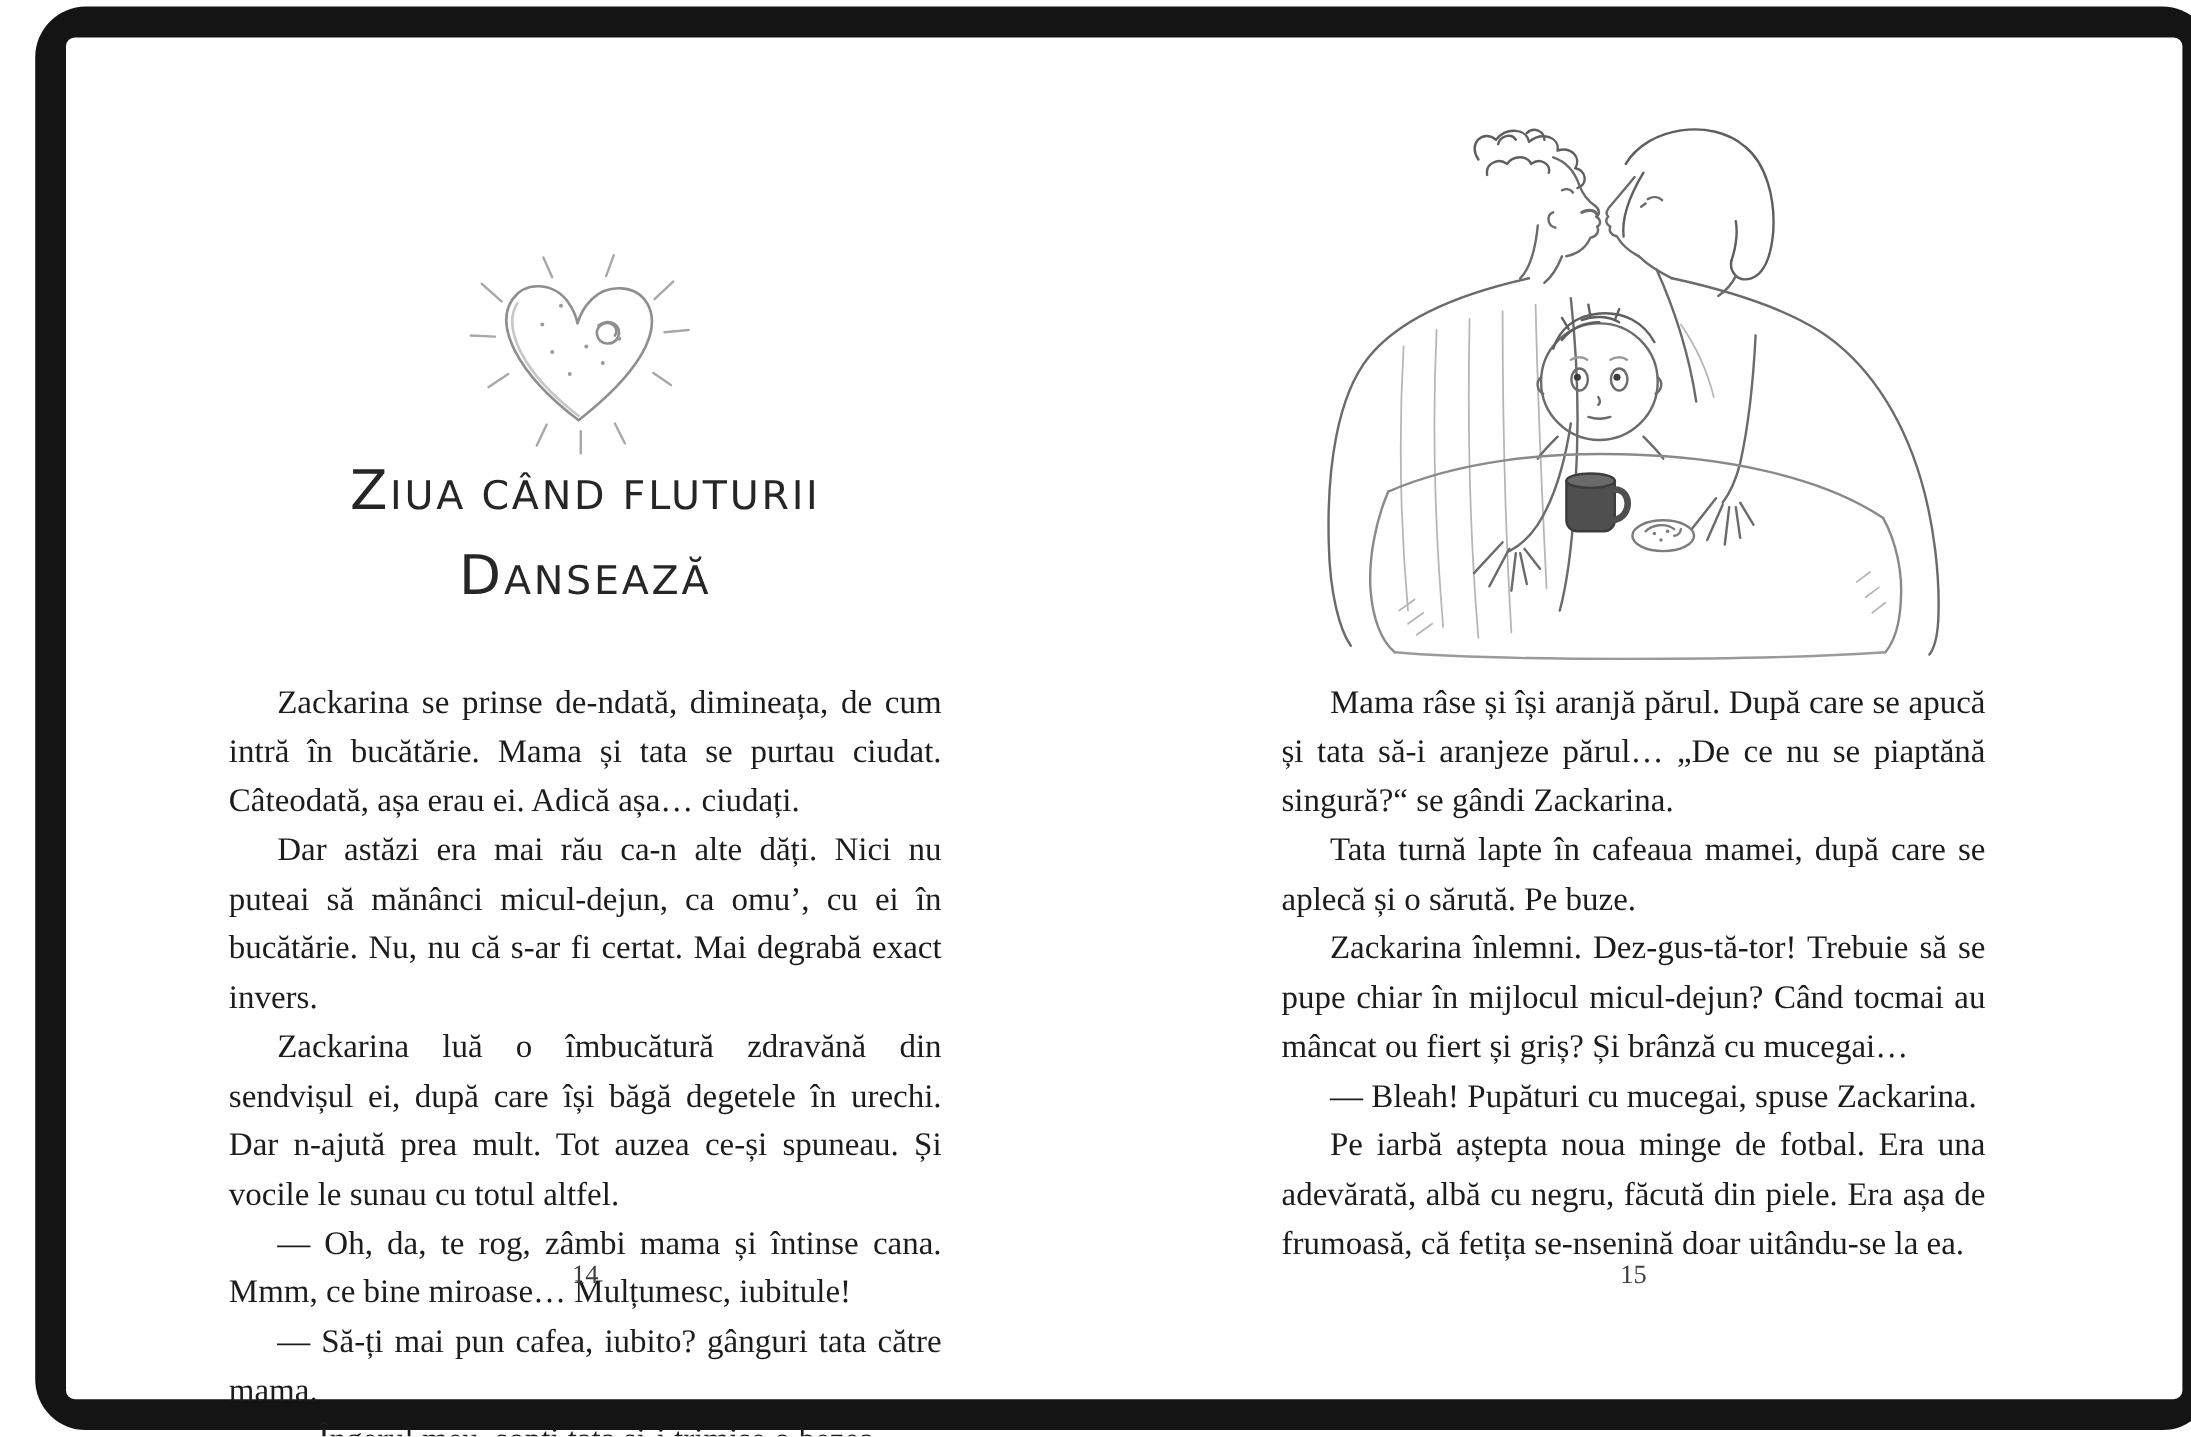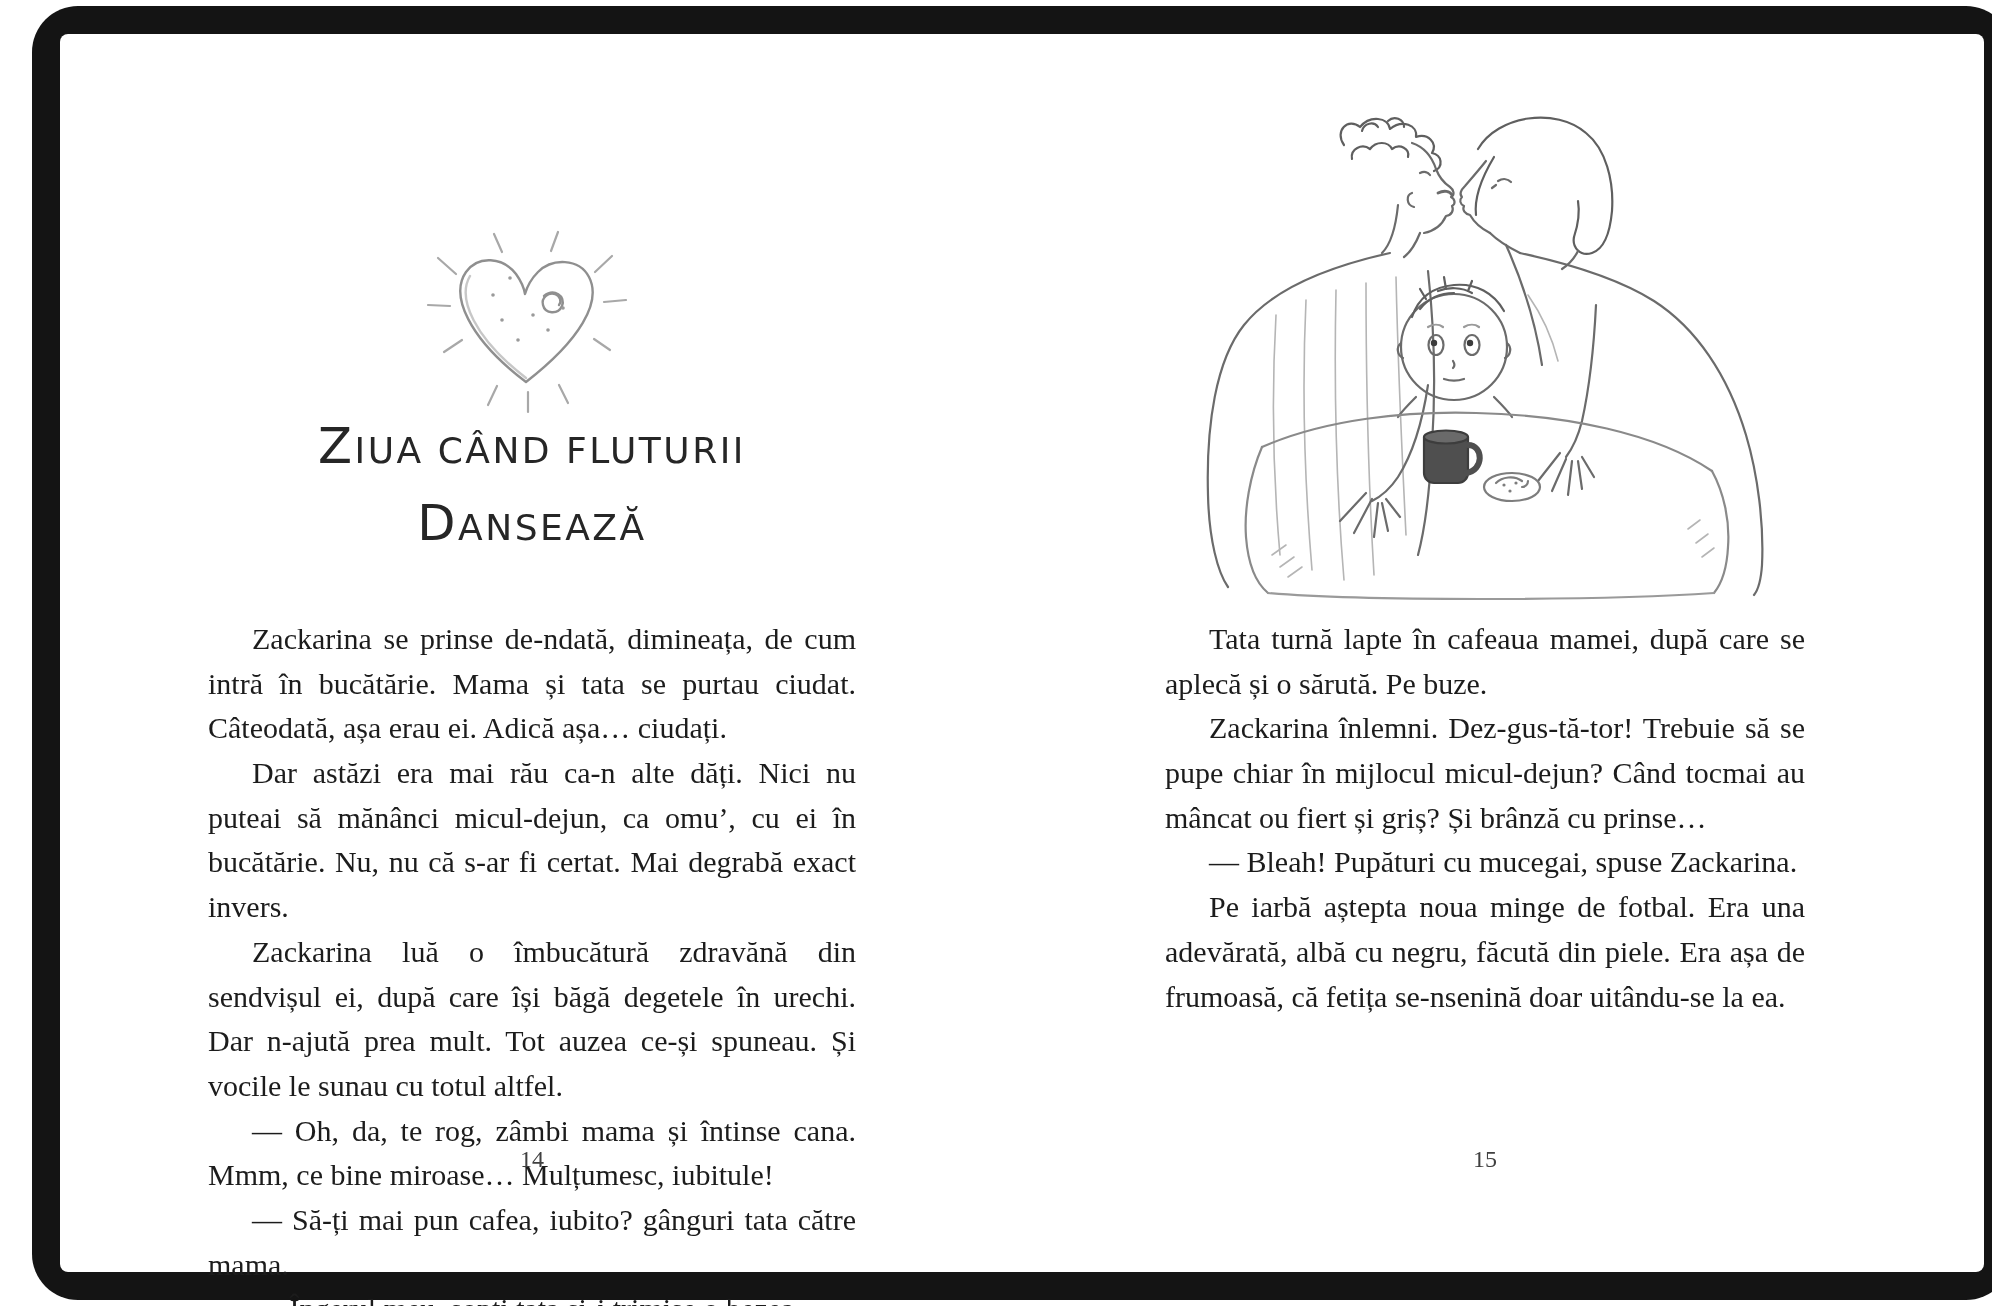--- a/index.html
+++ b/index.html
@@ -206,21 +206,22 @@
           <path d="M352,396 a6,6 0 0 1 -6,6"></path>
         </g>
         <circle cx="328" cy="400" r="1.6" fill="#7d7d7d" stroke="none"></circle>
         <circle cx="340" cy="398" r="1.6" fill="#7d7d7d" stroke="none"></circle>
         <circle cx="334" cy="406" r="1.6" fill="#7d7d7d" stroke="none"></circle>
       </g>
     </svg>
   </div>
 
   <div class="text-block col-right">
+    <p>Mama râse și își aranjă părul. După care se apucă și tata să-i aranjeze părul… „De ce nu se piaptănă singură?“ se gândi Zackarina.</p>
     <p>Tata turnă lapte în cafeaua mamei, după care se aplecă și o sărută. Pe buze.</p>
-    <p>Zackarina înlemni. Dez-gus-tă-tor! Trebuie să se pupe chiar în mijlocul micul-dejun? Când tocmai au mâncat ou fiert și griș? Și brânză cu prinse…</p>
+    <p>Zackarina înlemni. Dez-gus-tă-tor! Trebuie să se pupe chiar în mijlocul micul-dejun? Când tocmai au mâncat ou fiert și griș? Și brânză cu mucegai…</p>
     <p>— Bleah! Pupături cu mucegai, spuse Zackarina.</p>
     <p>Pe iarbă aștepta noua minge de fotbal. Era una adevărată, albă cu negru, făcută din piele. Era așa de frumoasă, că fetița se-nsenină doar uitându-se la ea.</p>
   </div>
 
   <div class="pagenum col-left">14</div>
   <div class="pagenum col-right">15</div>
 </div>
 
 </body></html>

